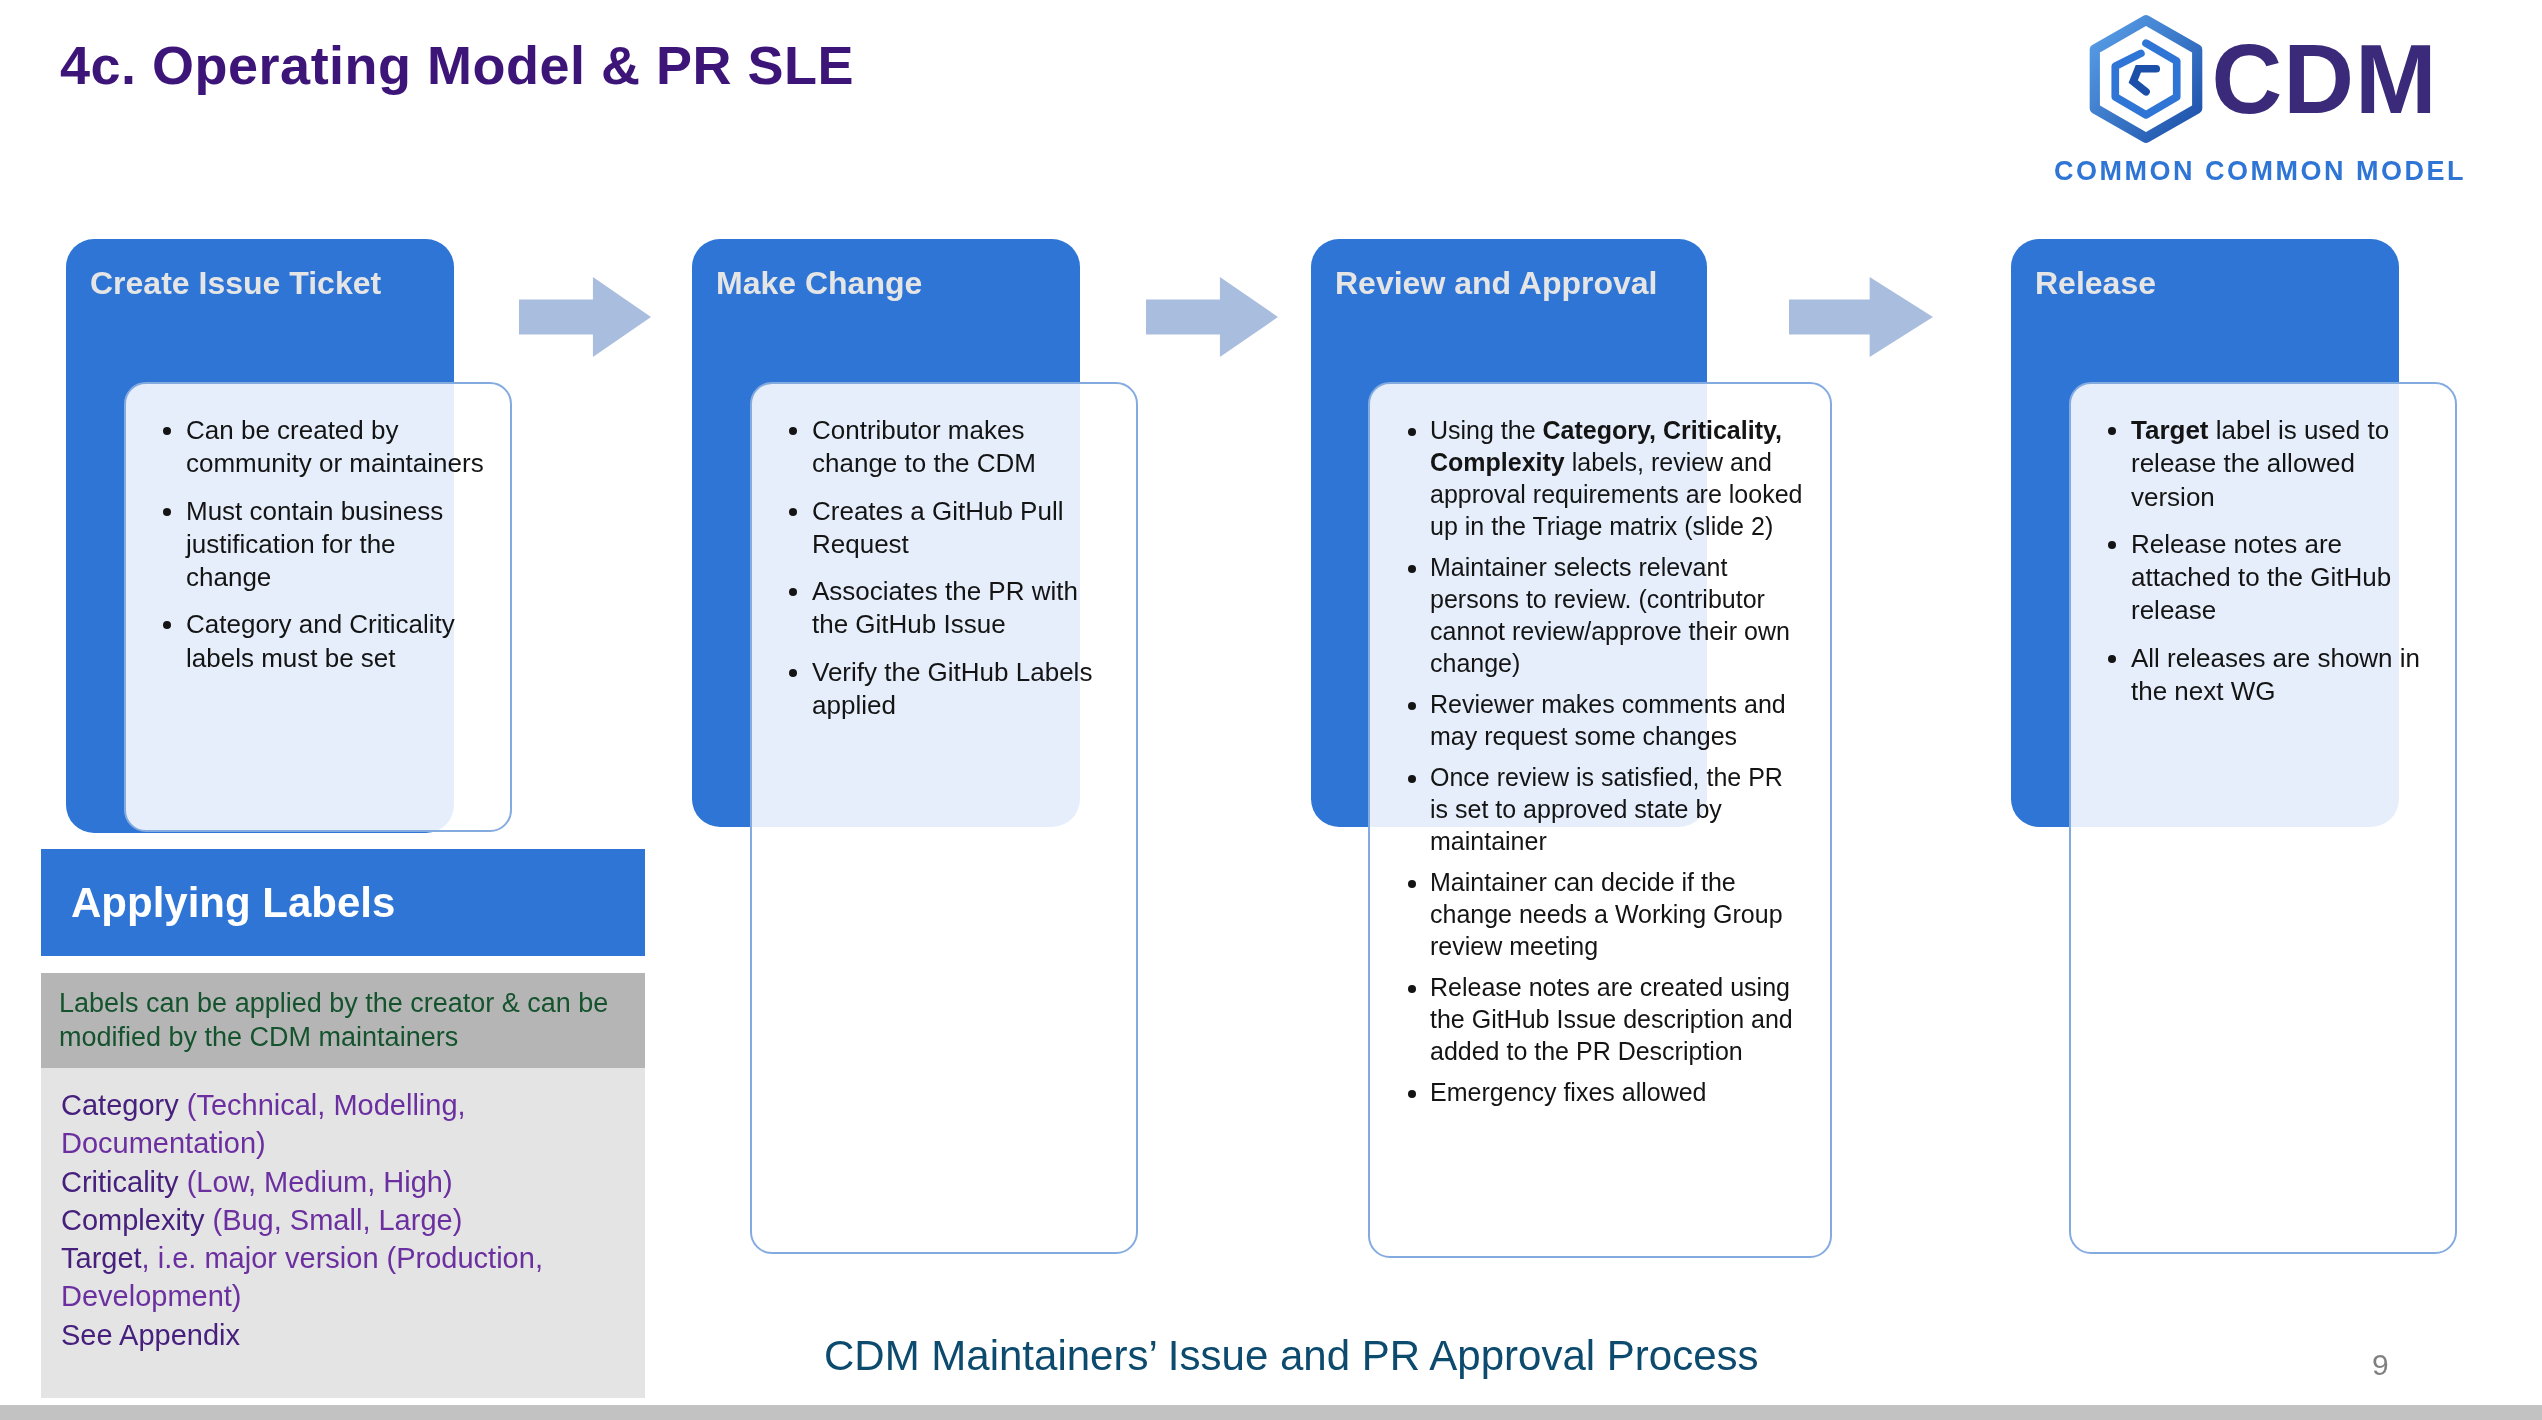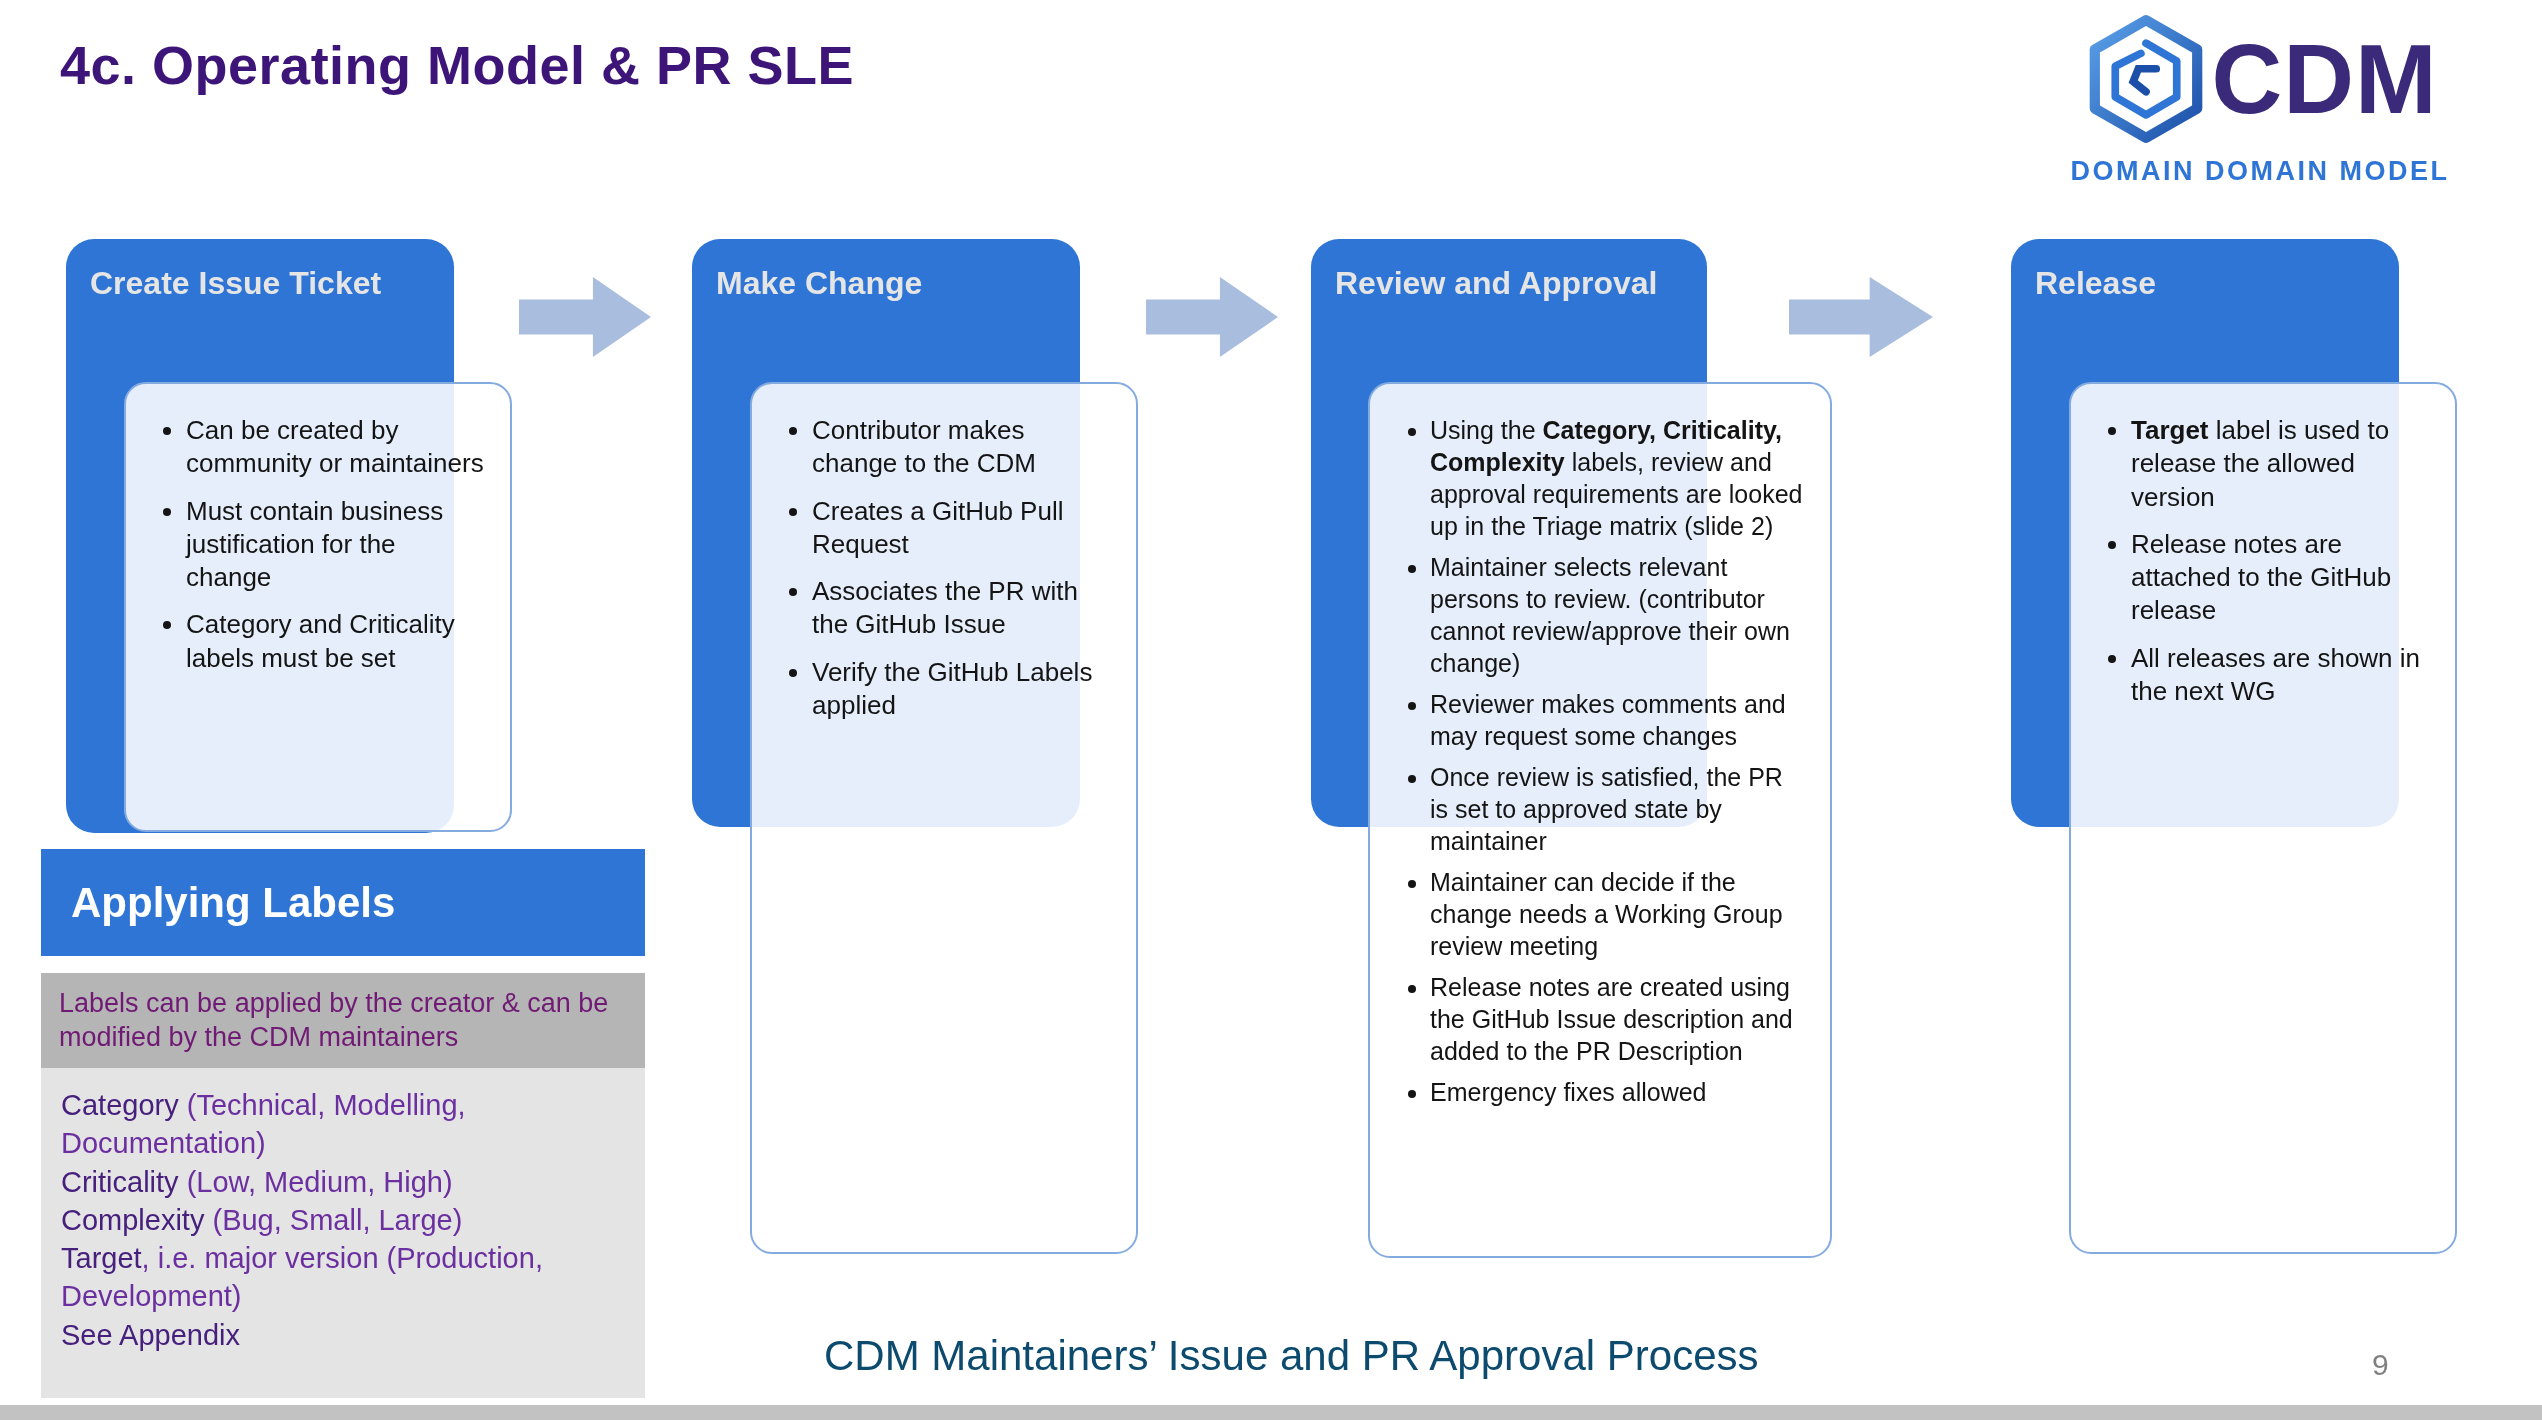--- a/index.html
+++ b/index.html
@@ -66,21 +66,21 @@
   .arrow3 { left: 1789px; top: 277px; width: 144px; height: 80px; }
 
   
   .al-head {
     position: absolute; left: 41px; top: 849px; width: 604px; height: 107px;
     background: #2e75d5; display: flex; align-items: center; padding-left: 30px;
   }
   .al-head-title { color: #fff; font-weight: 700; font-size: 42px; }
   .al-note {
     position: absolute; left: 41px; top: 973px; width: 604px; height: 95px;
-    background: #b5b5b5; color: #701a75; font-size: 27px; line-height: 1.25;
+    background: #b5b5b5; color: #14532d; font-size: 27px; line-height: 1.25;
     display: flex; align-items: center; padding: 8px 18px;
   }
   .al-panel {
     position: absolute; left: 41px; top: 1068px; width: 604px; height: 330px;
     background: #e4e4e4; padding: 18px 20px; font-size: 29px; line-height: 1.32;
   }
   .al-item { color: #6b2fa0; }
   .al-item .lead { color: #46207c; }
 
   
@@ -107,21 +107,21 @@
             <stop offset="0" stop-color="#5aa0e8"></stop>
             <stop offset="1" stop-color="#1b4fa8"></stop>
           </linearGradient>
         </defs>
         <polygon points="50,4 90,27 90,73 50,96 10,73 10,27" fill="none" stroke="url(#hexgrad)" stroke-width="8" stroke-linejoin="round"></polygon>
         <path d="M 50 22 L 74 36 L 74 64 L 50 78 L 26 64 L 26 40 L 46 30" fill="none" stroke="#2e75d5" stroke-width="6" stroke-linejoin="round" stroke-linecap="round"></path>
         <path d="M 58 42 L 44 42 L 40 52 L 50 60" fill="none" stroke="#1b4fa8" stroke-width="6" stroke-linecap="round"></path>
       </svg>
       <div class="logo-cdm">CDM</div>
     </div>
-    <div class="logo-sub">DOMAIN DOMAIN MODEL</div>
+    <div class="logo-sub">COMMON COMMON MODEL</div>
   </div>
 
   <div class="arrow arrow1"></div>
   <div class="arrow arrow2"></div>
   <div class="arrow arrow3"></div>
 
   <div class="stage-head s1-head">
     <div class="stage-title">Create Issue Ticket</div>
   </div>
   <div class="stage-card s1-card">

